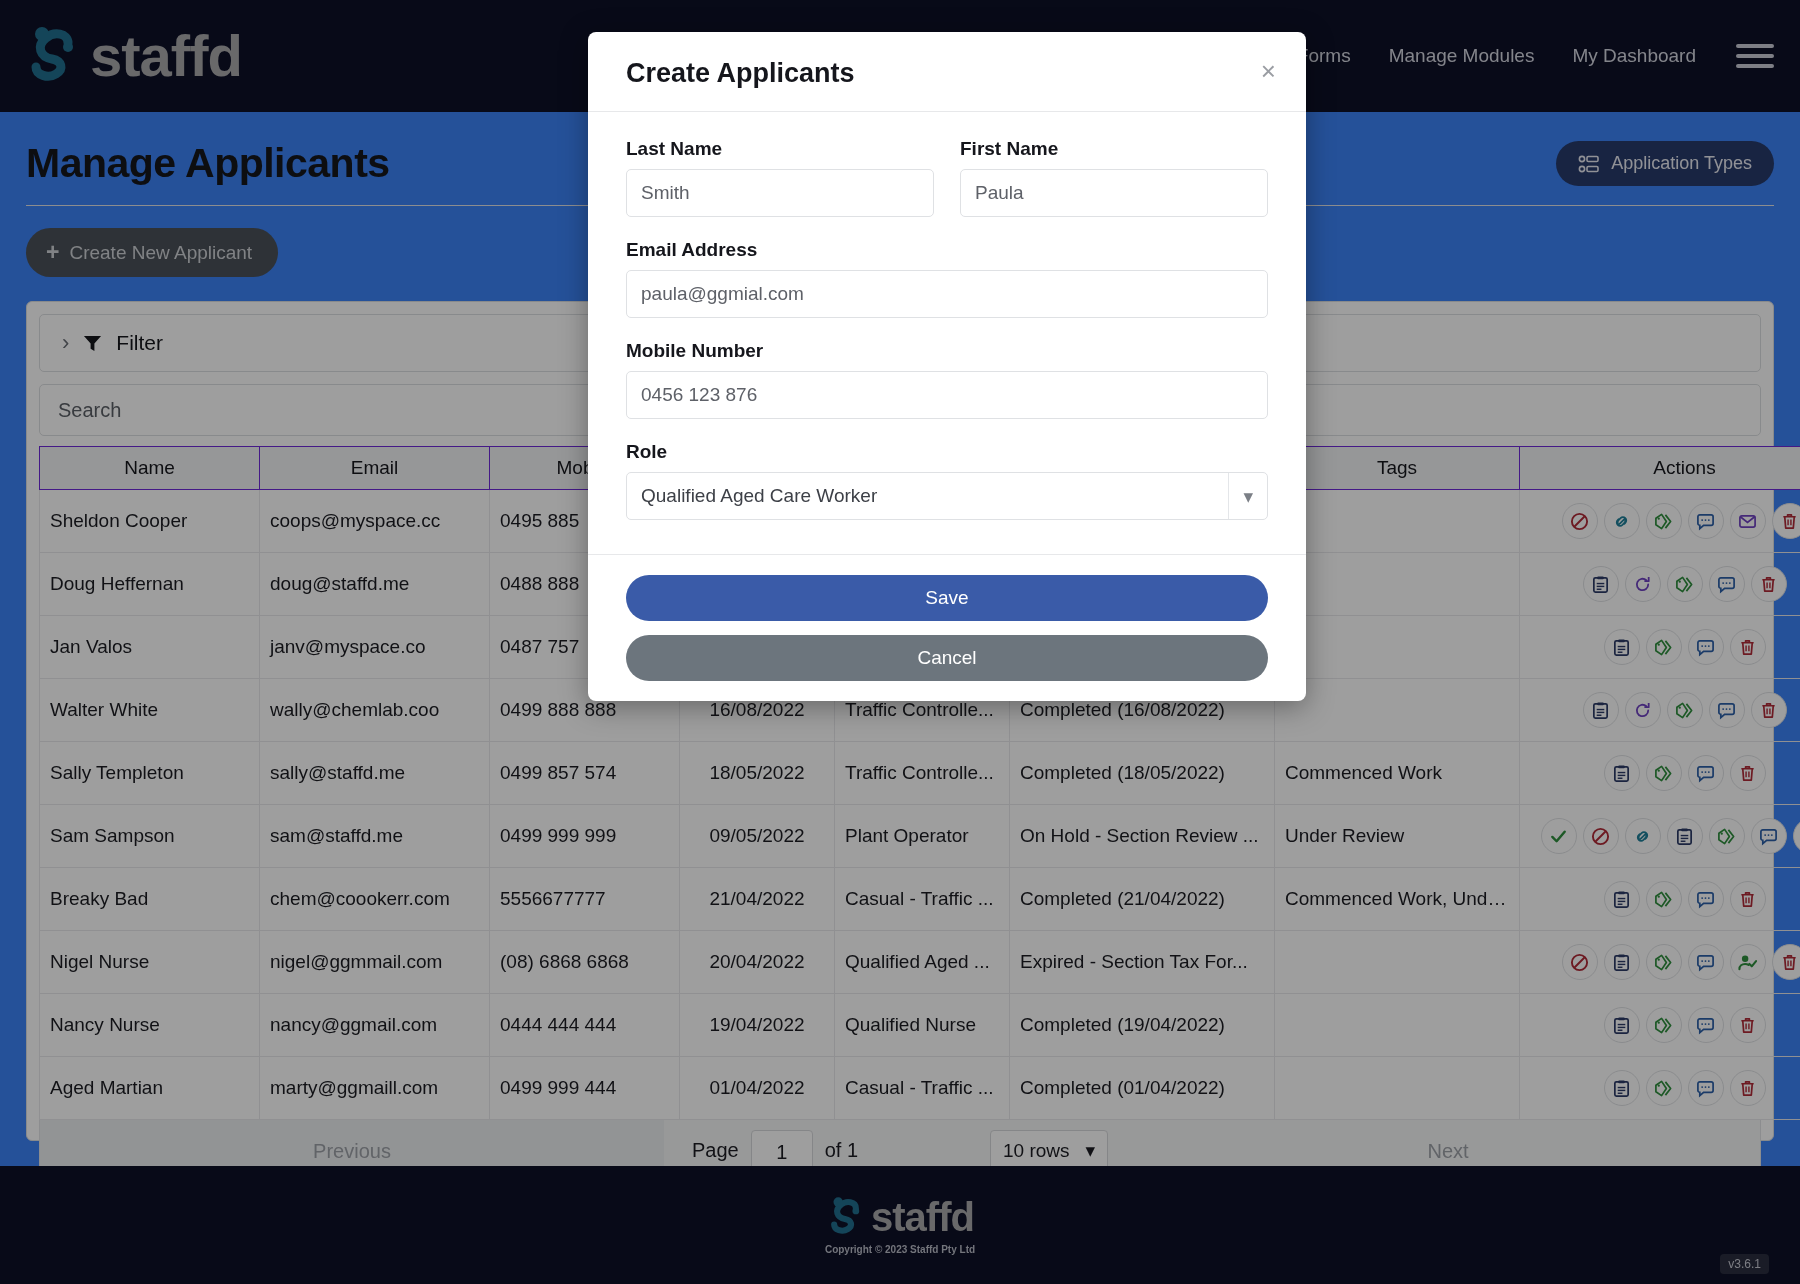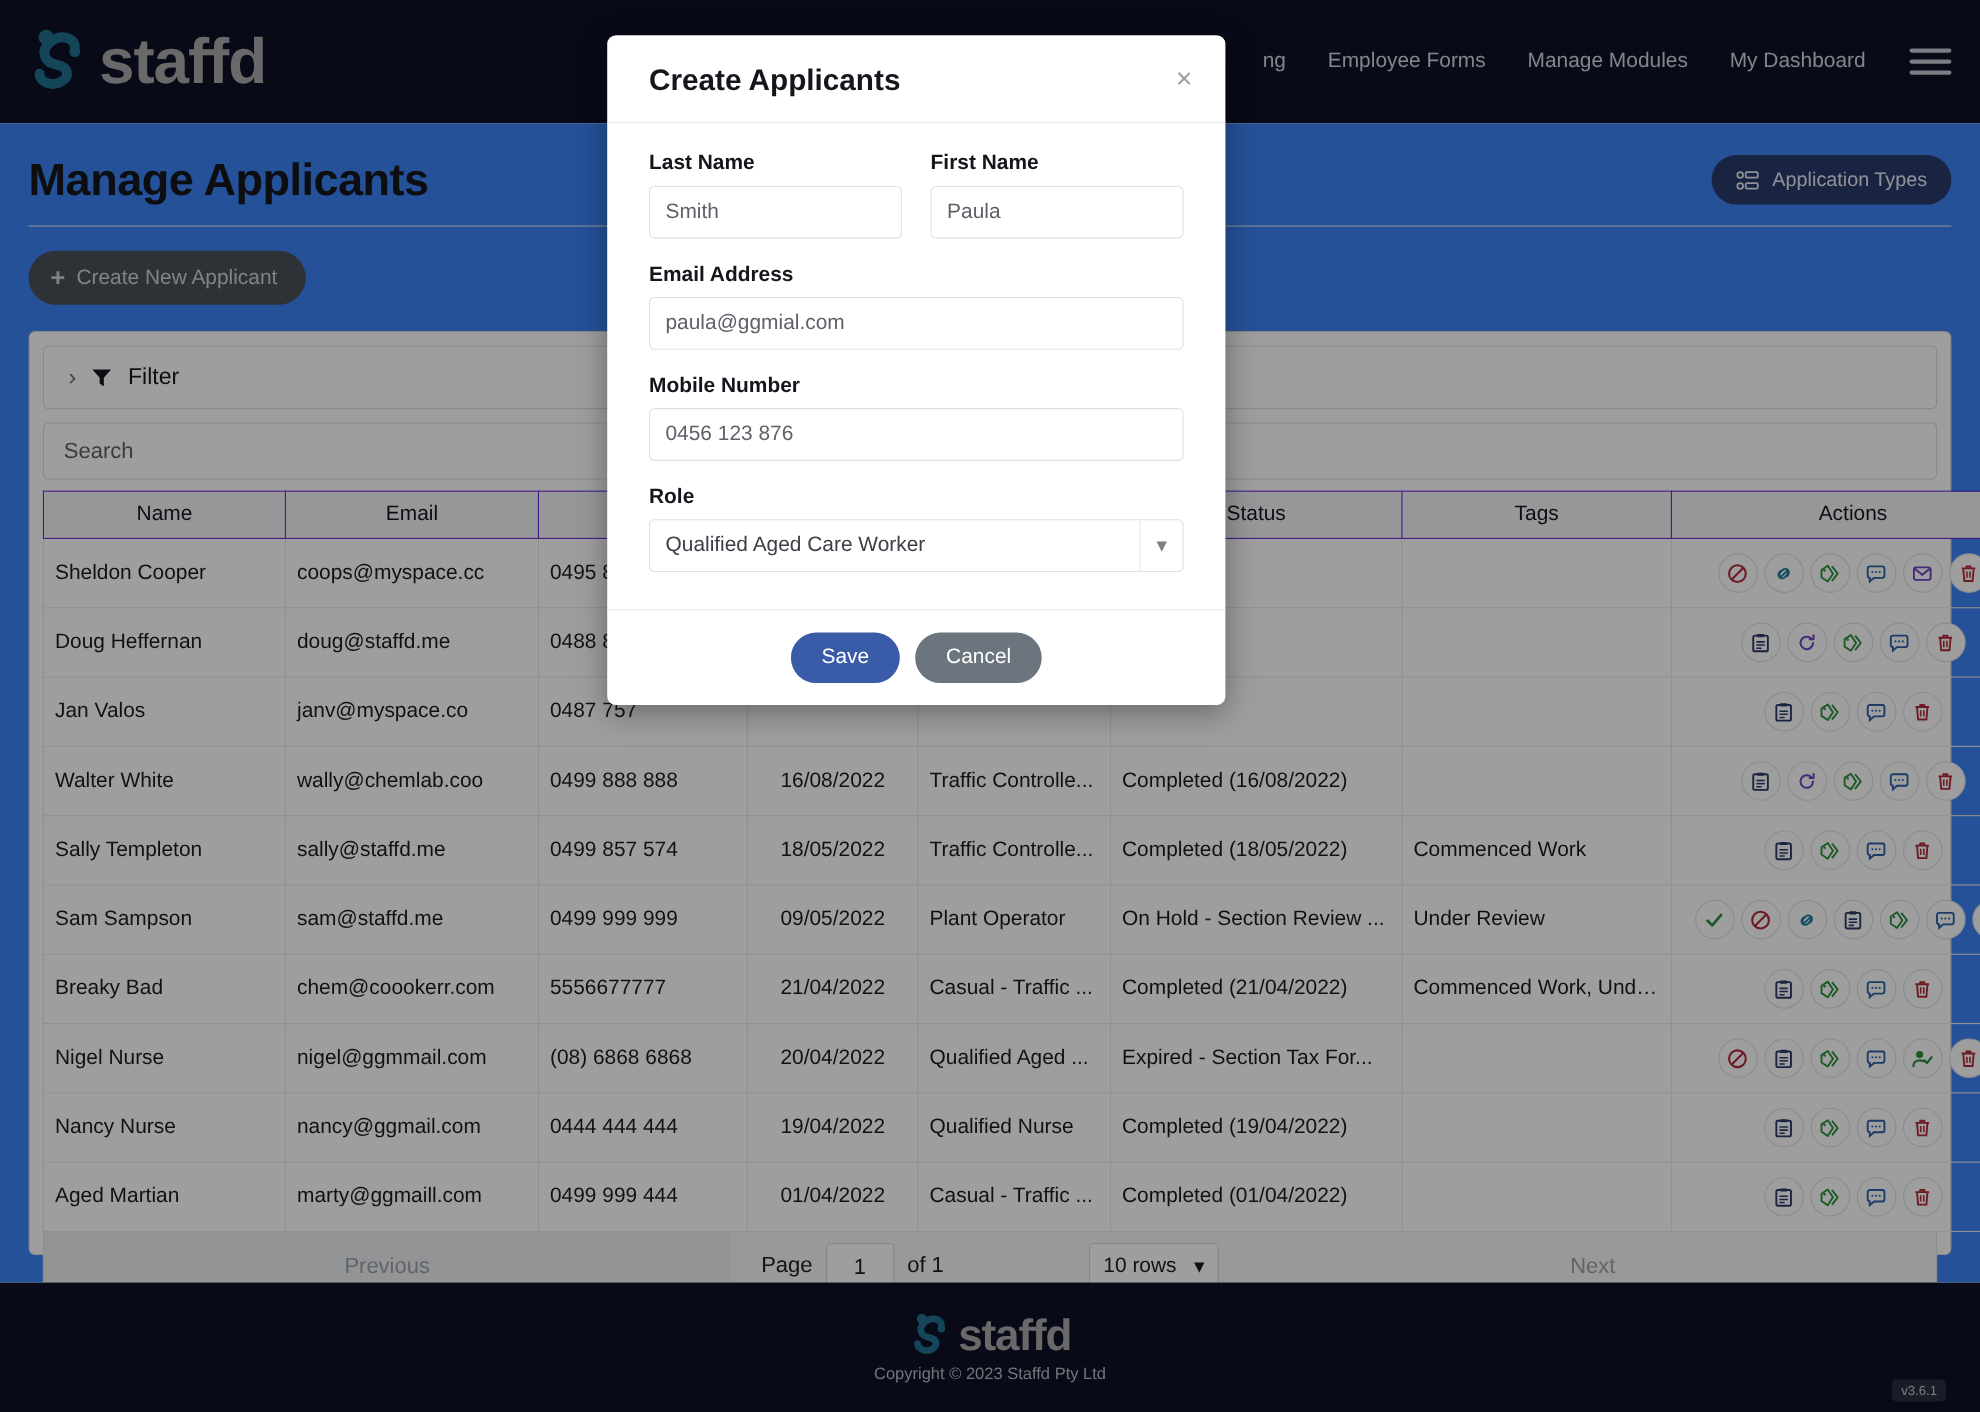--- a/index.html
+++ b/index.html
@@ -98,46 +98,46 @@
     width:118px; height:42px; border:1px solid #d6d8db; border-radius:4px; background:#fff;
     display:flex; align-items:center; justify-content:space-between; padding: 0 12px; font-size:19px; cursor:pointer;
     margin-left: 120px;
   }
 
   
   .footer { height:118px; background:#0d1027; display:flex; flex-direction:column; align-items:center; justify-content:center; gap:6px; position:relative; }
   .footer-brand { display:flex; align-items:center; gap:7px; }
   .footer-brand .brand-text { font-size:40px; }
   .footer-brand .brand-mark { width:38px; height:42px; }
-  .copyright { color:#b9bcc7; font-size:15px; }
+  .copyright { color:#b9bcc7; font-size:10px;font-weight:bold; }
   .version { position:absolute; right:31px; bottom:10px; background:#2a2d3f; color:#c8cad4; font-size:12px; padding:3px 8px; border-radius:4px; }
 
   
   .modal {
-    position:absolute; left:552px; top:32px; width:562px;
+    position:absolute; left:588px; top:32px; width:718px;
     background:#fff; border-radius:8px; box-shadow: 0 6px 28px rgba(0,0,0,0.35); z-index:50;
   }
   .modal-head { padding: 26px 30px 22px 38px; display:flex; align-items:flex-start; border-bottom:1px solid #e7e8ea; }
   .modal-title { font-size:27px; font-weight:bold; color:#15161c; }
   .modal-close { margin-left:auto; font-size:26px; color:#9a9da3; cursor:pointer; line-height:1; }
   .modal-body { padding: 26px 38px 30px 38px; }
   .field-label { font-size:19px; font-weight:bold; color:#15161c; margin-bottom:9px; display:block; }
   .input {
     width:100%; height:48px; border:1px solid #dfe1e4; border-radius:5px;
     padding: 0 14px; font-size:19px; color:#5e6168; display:flex; align-items:center; background:#fff;
   }
   .row2 { display:flex; gap:26px; }
   .row2 > div { flex:1; }
   .fgroup { margin-bottom:22px; }
   .select {
     width:100%; height:48px; border:1px solid #dfe1e4; border-radius:5px; background:#fff;
     display:flex; align-items:center; padding: 0 14px; font-size:19px; color:#3d4047;
   }
   .select-caret { margin-left:auto; border-left:1px solid #e4e6e9; height:100%; display:flex; align-items:center; padding-left:14px; color:#7b7f86; }
-  .modal-foot { border-top:1px solid #e7e8ea; padding: 20px 38px; display:flex; justify-content:center; gap:14px; }
+  .modal-foot { border-top:1px solid #e7e8ea; padding: 20px 38px; display:flex; justify-content:center; gap:14px;flex-direction:column; }
   .btn { border:none; border-radius:24px; padding: 12px 28px; font-size:19px; font-family:inherit; cursor:pointer; color:#fff; }
   .btn-save { background:#3a5ba8; }
   .btn-cancel { background:#6c757d; }
 </style>
 </head>
 <body>
 
 <div class="page">
 
   <div class="dimmed">

